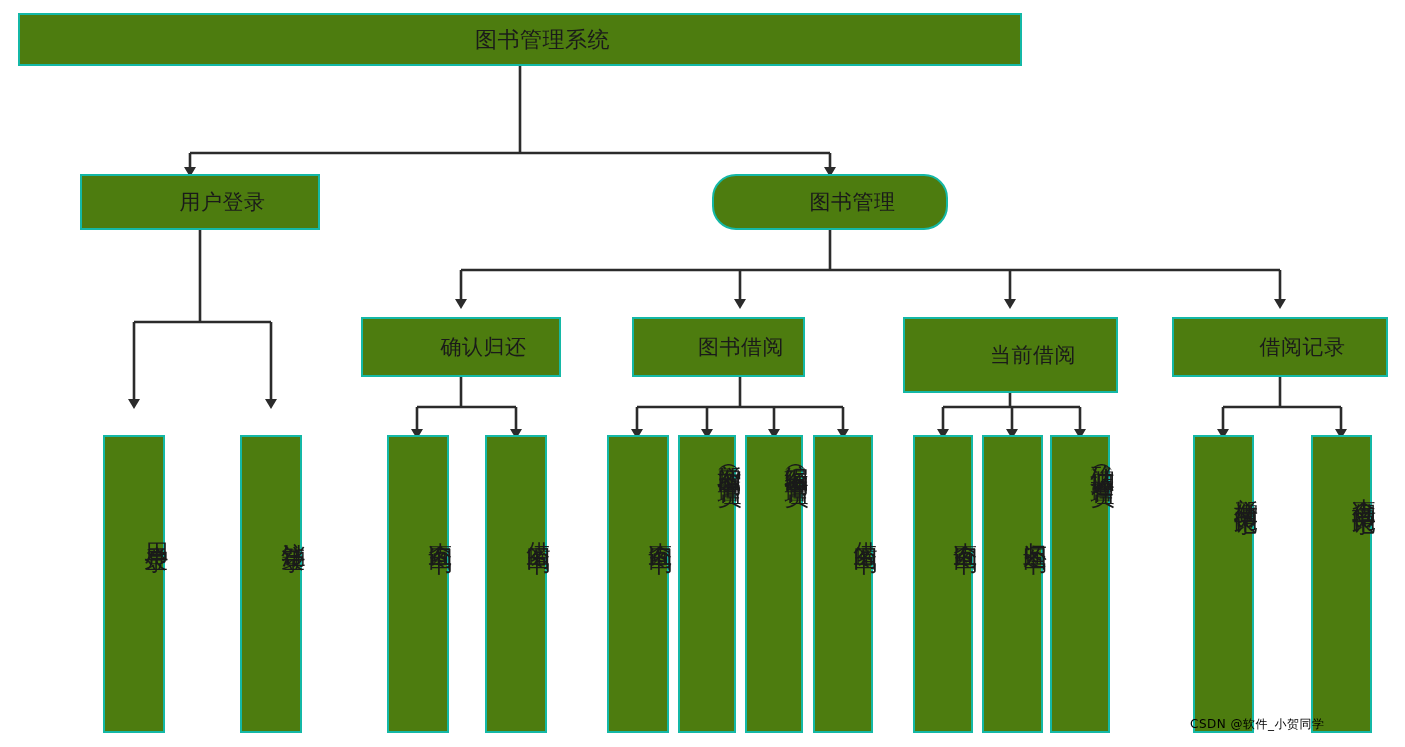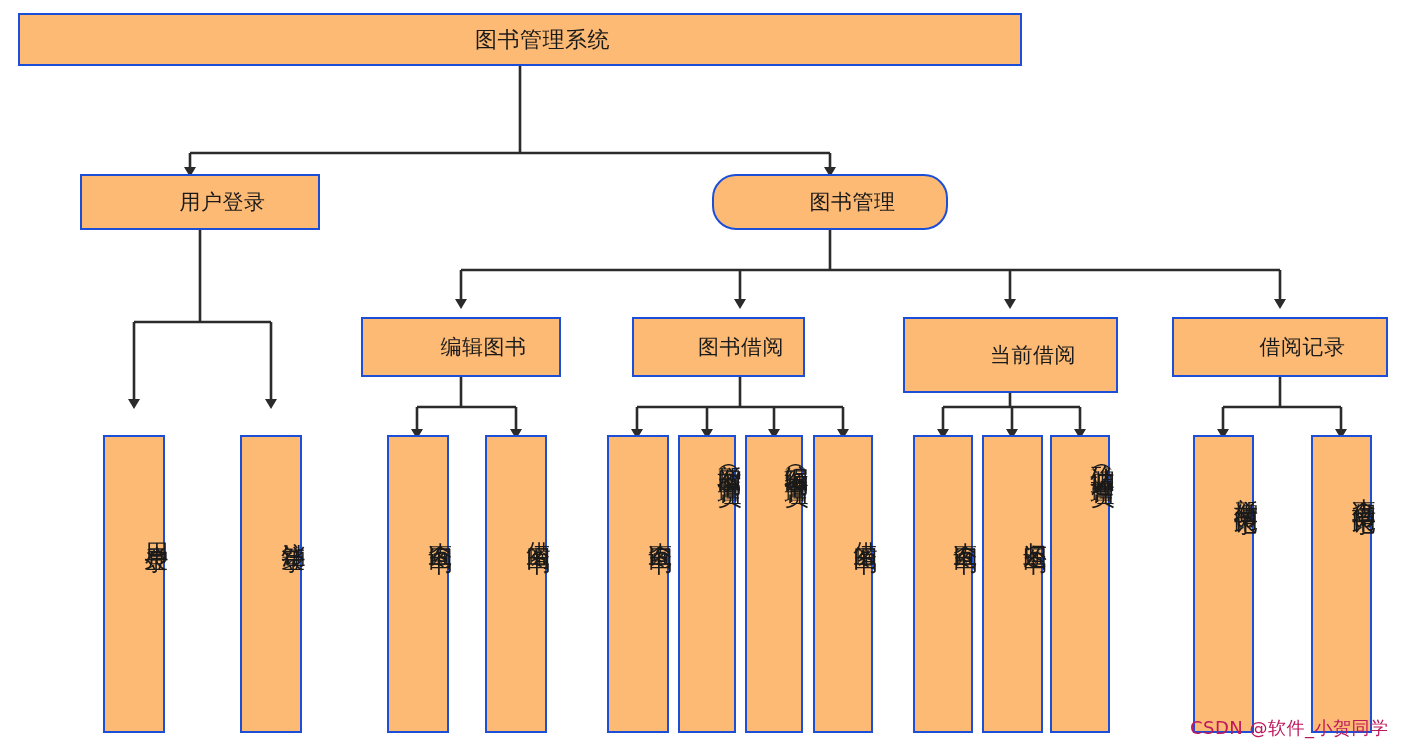--- a/index.html
+++ b/index.html
@@ -21,22 +21,22 @@
   #diagram-svg {
     position: absolute;
     left: 0;
     top: 0;
     width: 1405px;
     height: 747px;
   }
   .node {
     position: absolute;
     box-sizing: border-box;
-    border: 2px solid #1d4ed8;
-    background: #fdba74;
+    border: 2px solid #14b8a6;
+    background: #4d7c0f;
     display: flex;
     align-items: center;
     justify-content: center;
     color: #1a1a1a;
     padding-left: 45px;
   }
   .node-label {
     display: block;
     text-align: center;
     line-height: 1.18;
@@ -57,22 +57,22 @@
   .node.vertical .node-label {
     writing-mode: vertical-rl;
     text-orientation: upright;
     font-size: 24px;
     line-height: 1.0;
     letter-spacing: 3px;
     white-space: nowrap;
   }
   .watermark {
     position: absolute;
-    font-size: 18px;
-    color: #be185d;
+    font-size: 12px;
+    color: #000000;
     white-space: nowrap;
     letter-spacing: 0.5px;
   }
 </style>
 </head>
 <body>
 
 <div id="diagram-canvas">
 
   <svg id="diagram-svg" viewBox="0 0 1405 747" xmlns="http://www.w3.org/2000/svg">
@@ -134,21 +134,21 @@
 
   <div class="node horizontal" style="left:80px; top:174px; width:240px; height:56px;">
     <span class="node-label">用户登录</span>
   </div>
 
   <div class="node horizontal" style="left:712px; top:174px; width:236px; height:56px;border-radius:24px;">
     <span class="node-label">图书管理</span>
   </div>
 
   <div class="node horizontal" style="left:361px; top:317px; width:200px; height:60px;">
-    <span class="node-label">编辑图书</span>
+    <span class="node-label">确认归还</span>
   </div>
 
   <div class="node horizontal" style="left:632px; top:317px; width:173px; height:60px;">
     <span class="node-label">图书借阅</span>
   </div>
 
   <div class="node horizontal" style="left:903px; top:317px; width:215px; height:76px;">
     <span class="node-label">当前借阅</span>
   </div>
 

